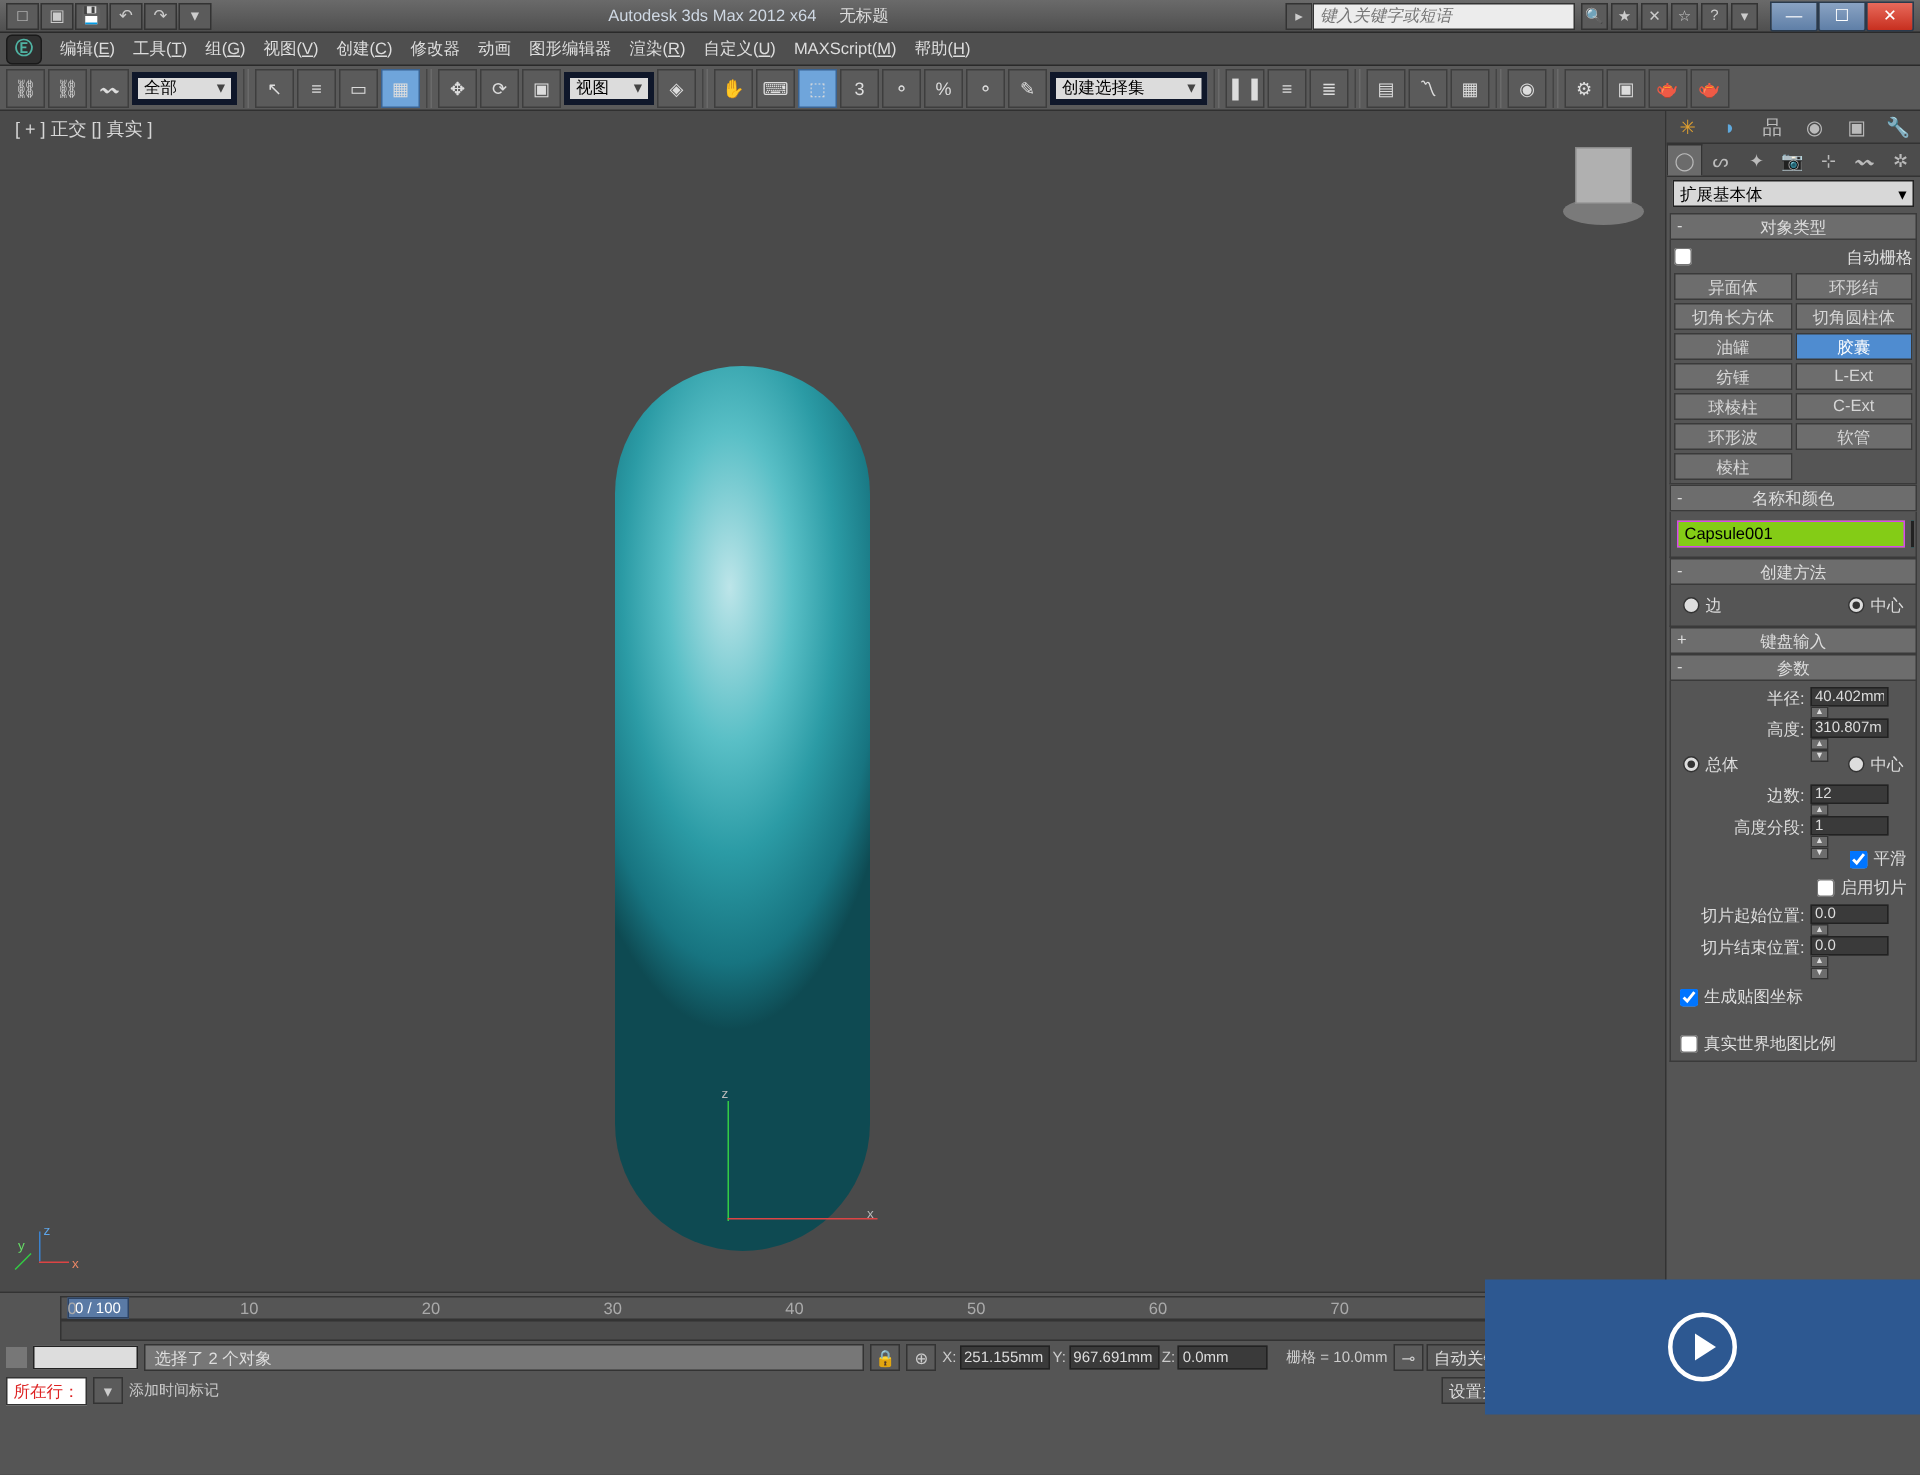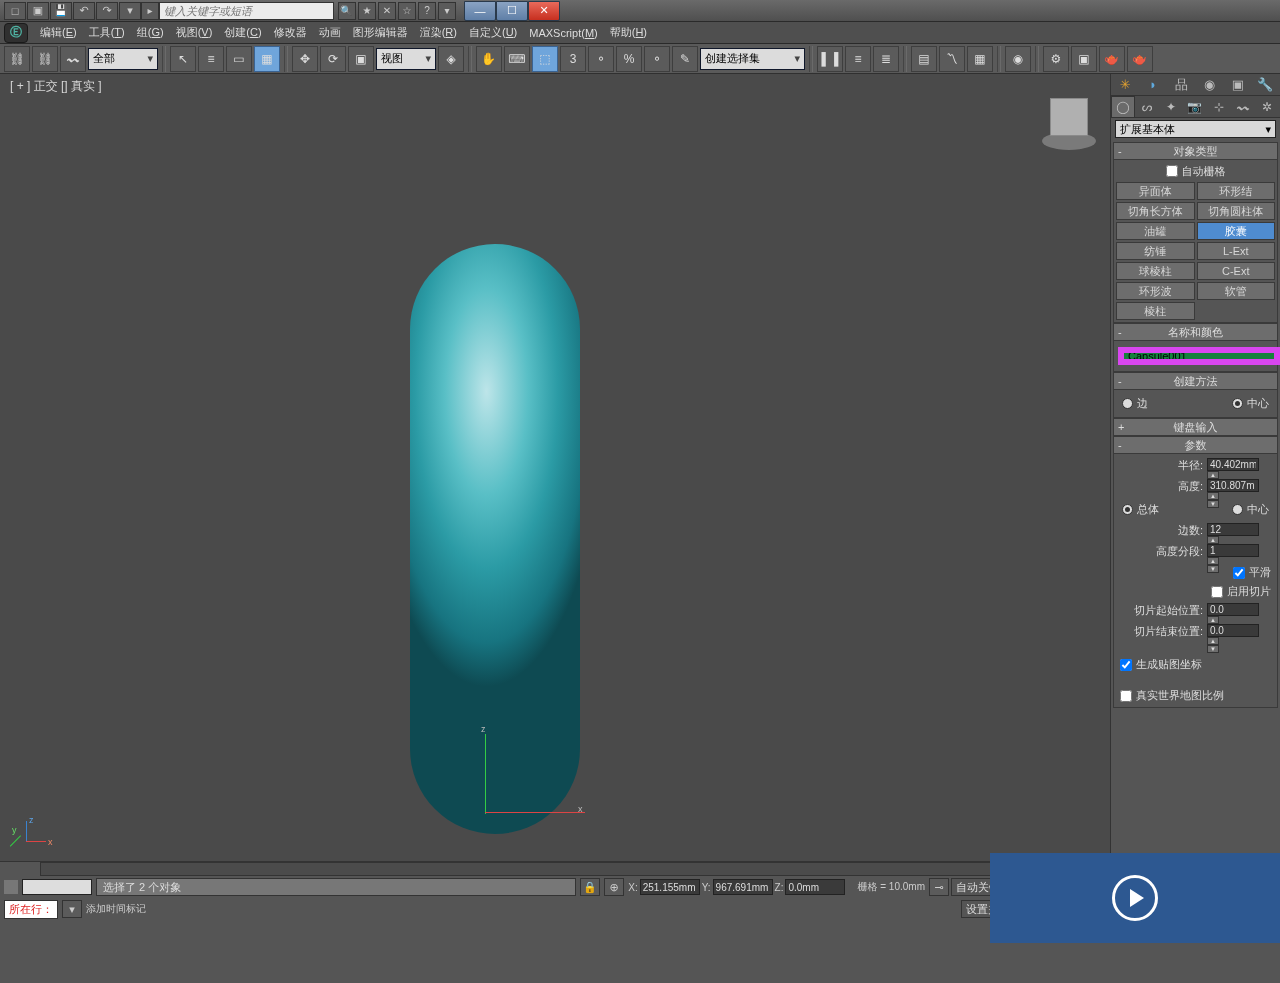--- a/index.html
+++ b/index.html
@@ -16,21 +16,21 @@
 .win-btn { width: 32px; height: 20px; background: linear-gradient(#8aa3c3,#5f7fa7); border: 1px solid #2a3a4c; display:flex;align-items:center;justify-content:center;color:#fff;border-radius:0 0 2px 2px;}
 .win-btn.close { background: linear-gradient(#e86a5b,#c72f1f); }
 .menubar { height: 22px; background: #4f4f4f; display: flex; align-items: center; padding: 0 4px; border-bottom:1px solid #2a2a2a; }
 .app-icon { width:24px;height:20px;background:#303030;border:1px solid #1a1a1a;border-radius:4px;display:flex;align-items:center;justify-content:center;color:#4fb3a3;font-weight:bold;margin-right:6px;font-size:12px;}
 .menu-item { padding: 3px 6px; color: #ddd; }
 .menu-item .hk { text-decoration: underline; }
 .toolbar { height: 30px; background: #5a5a5a; display: flex; align-items: center; padding: 0 4px; gap: 2px; border-bottom:1px solid #303030; }
 .tb-btn { width: 26px; height: 26px; background: #5b5b5b; border: 1px solid #3e3e3e; display:flex;align-items:center;justify-content:center;color:#ddd;font-size:12px;}
 .tb-btn.active { background: #6fa5db; border-color:#3a6392; }
 .tb-sep { width: 4px; height: 26px; border-left:1px solid #444; border-right:1px solid #6a6a6a; margin:0 2px;}
-.tb-select { height: 22px; background: #dcdcdc; color: #000; border: 1px solid #0f172a; padding: 0 4px; display:flex;align-items:center;}
+.tb-select { height: 22px; background: #dcdcdc; color: #000; border: 4px solid #0f172a; padding: 0 4px; display:flex;align-items:center;}
 .tb-select .arrow{margin-left:auto;color:#444;}
 .workspace { position:absolute; top:74px; left:0; right:170px; bottom:122px; background:#4a4a4a; }
 .viewport-label { position:absolute; top:4px; left:10px; color:#d6d6d6; font-size:12px; }
 .viewcube { position:absolute; top:20px; right:12px; width:60px; height:60px; }
 .viewcube .disk{position:absolute;bottom:4px;left:4px;width:54px;height:18px;background:#7a7a7a;border-radius:50%;}
 .viewcube .cube{position:absolute;top:4px;left:12px;width:38px;height:38px;background:#b0b0b0;border:1px solid #8a8a8a;}
 .capsule { position:absolute; left:410px; top:170px; width:170px; height:590px; background: radial-gradient(ellipse 70% 50% at 45% 25%, #bde5e9 0%, #59bfc6 35%, #2b9ba5 60%, #177480 85%, #0e4a52 100%); border-radius: 85px / 85px; }
 .axis-y{position:absolute;left:485px;top:660px;width:1px;height:80px;background:#3c4;}
 .axis-x{position:absolute;left:485px;top:738px;width:100px;height:1px;background:#d44;}
 .axis-label-z{position:absolute;left:481px;top:650px;color:#bbb;font-size:9px;}
@@ -47,26 +47,26 @@
 .rp-tabs1 .t{flex:1;display:flex;align-items:center;justify-content:center;color:#e0a030;font-size:13px;}
 .rp-tabs2{display:flex;height:22px;background:#4c4c4c;border-bottom:1px solid #333;}
 .rp-tabs2 .t{width:24px;display:flex;align-items:center;justify-content:center;color:#bbb;font-size:12px;}
 .rp-tabs2 .t.active{background:#6b6b6b;border:1px solid #333;border-bottom:none;}
 .rp-dd{margin:2px 4px 4px 4px;height:18px;background:#d8d8d8;color:#000;display:flex;align-items:center;padding:0 4px;border:1px solid #222;}
 .rp-dd .arrow{margin-left:auto;}
 .rollout{margin:0 2px;}
 .ro-head{height:18px;background:#6d6d6d;color:#ddd;display:flex;align-items:center;justify-content:center;border:1px solid #3a3a3a;font-size:11px;position:relative;}
 .ro-head .pm{position:absolute;left:4px;}
 .ro-body{background:#555;border:1px solid #3a3a3a;border-top:none;padding:2px;}
-.autogrid{display:flex;align-items:center;justify-content:center;gap:4px;height:18px;}
+.autogrid{display:flex;align-items:center;justify-content:space-between;gap:4px;height:18px;}
 .grid-btns{display:grid;grid-template-columns:1fr 1fr;gap:2px;margin-top:2px;}
 .gb{height:18px;background:#6d6d6d;border:1px solid #3a3a3a;display:flex;align-items:center;justify-content:center;color:#d6d6d6;font-size:11px;}
 .gb.sel{background:#4f8cd0;color:#fff;}
 .name-row{display:flex;gap:4px;margin:4px 2px;}
-.name-row input{flex:1;height:18px;background:#15803d;border:6px solid #d946ef;padding:0 4px;color:#000;text-decoration:underline;}
+.name-row input{flex:1;height:18px;background:#84cc16;border:1px solid #d946ef;padding:0 4px;color:#000;}
 .color-sw{width:18px;height:18px;background:#44c5cc;border:1px solid #222;}
 .radio-row{display:flex;gap:6px;padding:4px 6px;align-items:center;}
 .radio-row .r{display:flex;align-items:center;gap:4px;}
 .radio-dot{width:11px;height:11px;border-radius:50%;background:#ddd;border:1px solid #333;display:flex;align-items:center;justify-content:center;}
 .radio-dot.on::after{content:'';width:5px;height:5px;border-radius:50%;background:#333;}
 .param-row{display:flex;align-items:flex-start;gap:4px;padding:2px 4px;justify-content:flex-end;}
 .param-row .lbl{color:#ddd;}
 .spinner{display:flex;width:64px;height:17px;flex-direction:column;}
 .spinner input{width:52px;background:#3a3a3a;color:#ddd;border:1px solid #222;padding:0 2px;text-align:left;font-size:10px;}
 .spinner .arrows{width:12px;display:flex;flex-direction:column;}
@@ -109,20 +109,24 @@
 
 <div class="titlebar">
   <div class="qat">
     <div class="qat-btn">□</div>
     <div class="qat-btn">▣</div>
     <div class="qat-btn">💾</div>
     <div class="qat-btn">↶</div>
     <div class="qat-btn">↷</div>
     <div class="qat-btn">▾</div>
   </div>
+  <div class="app-title">
+    <span>Autodesk 3ds Max  2012 x64</span>
+    <span class="untitled">无标题</span>
+  </div>
   <div class="rt-icon">▸</div>
   <input class="search" placeholder="键入关键字或短语" style="">
   <div class="rt-icons">
     <div class="rt-icon">🔍</div>
     <div class="rt-icon">★</div>
     <div class="rt-icon">✕</div>
     <div class="rt-icon">☆</div>
     <div class="rt-icon">?</div>
     <div class="rt-icon">▾</div>
   </div>
@@ -403,20 +407,36 @@
         </div>
       <div class="chk-row left">
           <input type="checkbox" style="">
           <span class="lbl">真实世界地图比例</span>
         </div>
     </div>
   </div>
 </div>
 
 <div class="timeline-area">
+  <div class="ruler">
+    <div class="frame-ind">0 / 100</div>
+    <div class="ticks">
+      <span>0</span>
+        <span>10</span>
+        <span>20</span>
+      <span>30</span>
+        <span>40</span>
+        <span>50</span>
+      <span>60</span>
+        <span>70</span>
+        <span>80</span>
+      <span>90</span>
+        <span>100</span>
+    </div>
+  </div>
   <div class="trackbar"></div>
 
   <div class="sr">
     <div class="mini-fld"></div>
     <div class="status-input"></div>
     <div class="prompt">选择了 2 个对象</div>
     <div class="sr-btn">🔒</div>
     <div class="sr-btn">⊕</div>
     <div class="coord-group">
       <span class="coord-lbl">X:</span>

